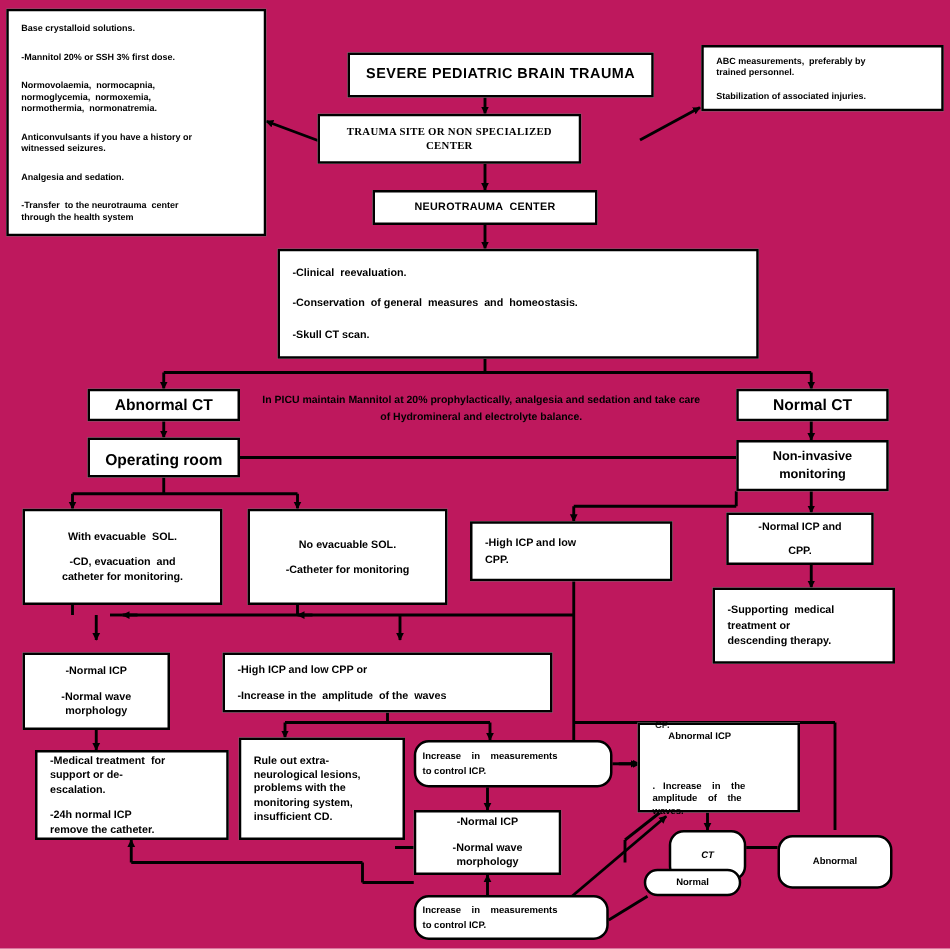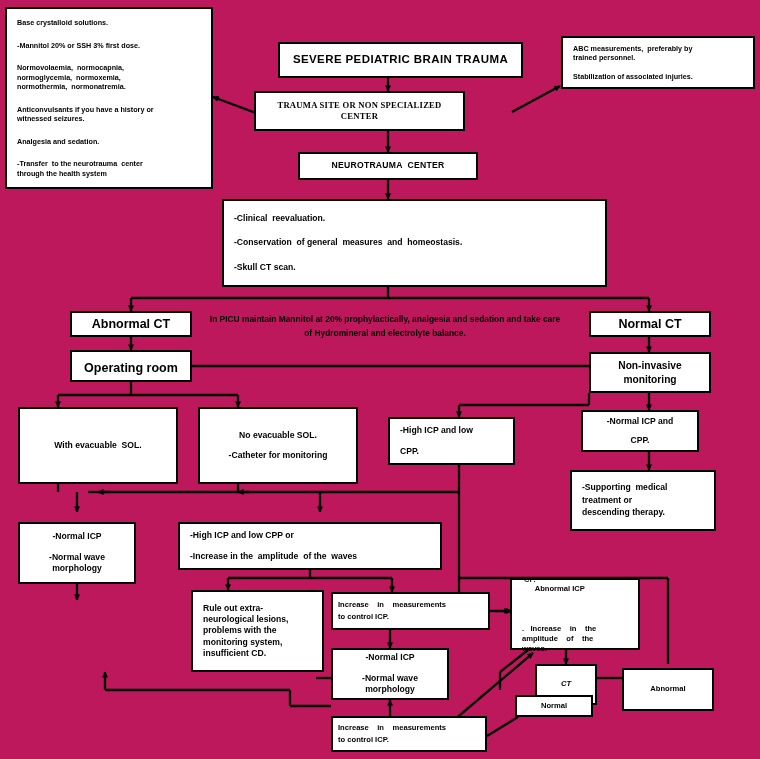--- a/index.html
+++ b/index.html
@@ -48,21 +48,21 @@
   .t-hdr   { font-size: 11.5px; font-weight: bold; letter-spacing: .4px; }
   .t-sub   { font-size: 8.6px;  font-weight: bold; letter-spacing: .25px; }
   .t-big   { font-size: 12.5px; font-weight: bold; }
   .t-med   { font-size: 10.2px; font-weight: bold; }
   .t-sm    { font-size: 8.6px;  font-weight: bold; }
   .t-xs    { font-size: 7.6px;  font-weight: bold; }
   .t-tiny  { font-size: 7.2px;  font-weight: bold; }
 
   .pad-a { padding: 6px 10px; }
   .pad-b { padding: 4px 8px; }
-  .pad-c { padding: 3px 5px; }
+  .pad-c { padding: 3px 5px; border-radius: 12px; }
 
   .gap-lg .line + .line { margin-top: 13px; }
   .gap-md .line + .line { margin-top: 9px; }
   .gap-xs .line + .line { margin-top: 1px; }
 
   .freetext {
     position: absolute;
     z-index: 2;
     font-family: "Liberation Sans", sans-serif;
     font-size: 8.4px;
@@ -229,28 +229,30 @@
     <span class="line t-big">Operating room</span>
   </div>
 
   <div class="node pad-b ctr gap-xs" style="left:589px; top:352px; width:122px; height:41px;">
     <span class="line t-med">Non-invasive</span>
     <span class="line t-med">monitoring</span>
   </div>
 
   <div class="node pad-a gap-md ctr" style="left:18px; top:407px; width:160px; height:77px;">
     <span class="line t-sm">With evacuable  SOL.</span>
+    <span class="line t-sm">-CD, evacuation  and
+catheter for monitoring.</span>
   </div>
 
   <div class="node pad-a gap-md ctr" style="left:198px; top:407px; width:160px; height:77px;">
     <span class="line t-sm">No evacuable SOL.</span>
     <span class="line t-sm">-Catheter for monitoring</span>
   </div>
 
-  <div class="node pad-a gap-xs lft" style="left:388px; top:417px; width:127px; height:48px;justify-content:space-between;">
+  <div class="node pad-a gap-xs lft" style="left:376px; top:417px; width:162px; height:48px;">
     <span class="line t-sm">-High ICP and low</span>
     <span class="line t-sm">CPP.</span>
   </div>
 
   <div class="node pad-b gap-xs ctr" style="left:581px; top:410px; width:118px; height:42px;justify-content:space-between;">
     <span class="line t-sm">-Normal ICP and</span>
     <span class="line t-sm">CPP.</span>
   </div>
 
   <div class="node pad-a gap-xs lft" style="left:570px; top:470px; width:146px; height:61px;">
@@ -263,20 +265,27 @@
     <span class="line t-sm">-Normal ICP</span>
     <span class="line t-sm">-Normal wave
 morphology</span>
   </div>
 
   <div class="node pad-a gap-md lft" style="left:178px; top:522px; width:264px; height:48px;">
     <span class="line t-sm">-High ICP and low CPP or</span>
     <span class="line t-sm">-Increase in the  amplitude  of the  waves</span>
   </div>
 
+  <div class="node pad-a gap-md lft" style="left:28px; top:600px; width:155px; height:72px;">
+    <span class="line t-sm">-Medical treatment  for
+support or de-
+escalation.</span>
+    <span class="line t-sm">-24h normal ICP
+remove the catheter.</span>
+  </div>
 
   <div class="node pad-a lft" style="left:191px; top:590px; width:133px; height:82px;">
     <span class="line t-sm">Rule out extra-
 neurological lesions,
 problems with the
 monitoring system,
 insufficient CD.</span>
   </div>
 
   <div class="node pad-c gap-xs jst" style="left:331px; top:592px; width:159px; height:38px;">

